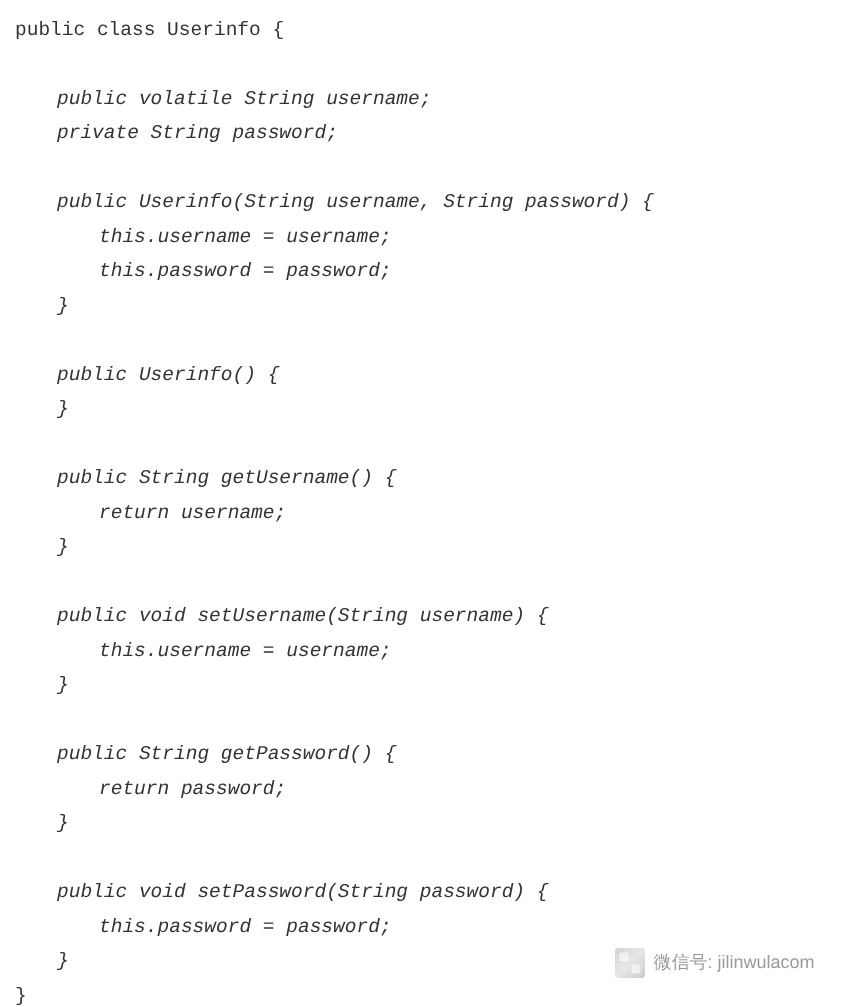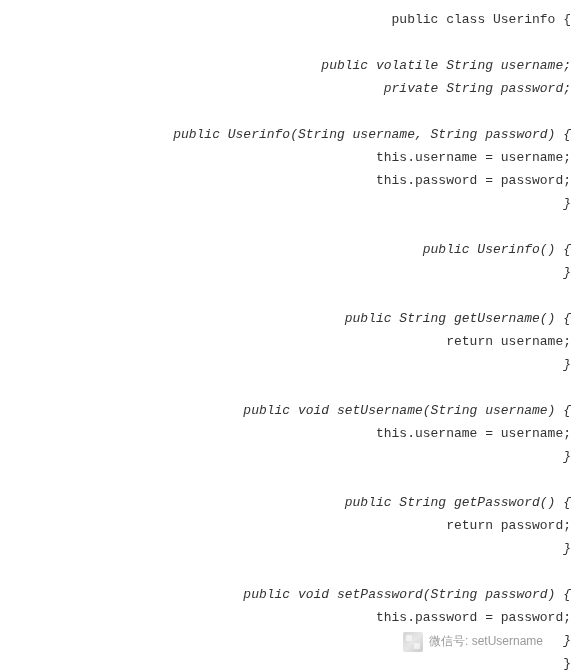--- a/index.html
+++ b/index.html
@@ -17,24 +17,23 @@
       color: #333333;
       position: relative;
       padding: 8px 0 0 10px;
       overflow: hidden;
     }
     .code-block {
       white-space: pre;
     }
     .line {
       display: block;
-      text-align: right;
     }
     .indent-1 { padding-left: 28px; font-style: italic; }
-    .indent-2 { padding-left: 56px; }
+    .indent-2 { padding-left: 56px; font-style: italic; }
     .watermark {
       position: absolute;
       bottom: 18px;
       right: 28px;
       display: flex;
       align-items: center;
       gap: 6px;
     }
     .watermark-icon {
       width: 20px;
@@ -63,14 +62,14 @@
       color: #9a9a9a;
     }
   </style>
 </head>
 <body>
 
 <div class="code-block" id="code-container"><span class="line ">public class Userinfo {</span><span class="line ">&nbsp;</span><span class="line indent-1">public volatile String username;</span><span class="line indent-1">private String password;</span><span class="line ">&nbsp;</span><span class="line indent-1">public Userinfo(String username, String password) {</span><span class="line indent-2">this.username = username;</span><span class="line indent-2">this.password = password;</span><span class="line indent-1">}</span><span class="line ">&nbsp;</span><span class="line indent-1">public Userinfo() {</span><span class="line indent-1">}</span><span class="line ">&nbsp;</span><span class="line indent-1">public String getUsername() {</span><span class="line indent-2">return username;</span><span class="line indent-1">}</span><span class="line ">&nbsp;</span><span class="line indent-1">public void setUsername(String username) {</span><span class="line indent-2">this.username = username;</span><span class="line indent-1">}</span><span class="line ">&nbsp;</span><span class="line indent-1">public String getPassword() {</span><span class="line indent-2">return password;</span><span class="line indent-1">}</span><span class="line ">&nbsp;</span><span class="line indent-1">public void setPassword(String password) {</span><span class="line indent-2">this.password = password;</span><span class="line indent-1">}</span><span class="line ">}</span></div>
 
 <div class="watermark">
   <span class="watermark-icon"></span>
-  <span class="watermark-text">微信号: setUsername</span>
+  <span class="watermark-text">微信号: jilinwulacom</span>
 </div>
 
 </body></html>

